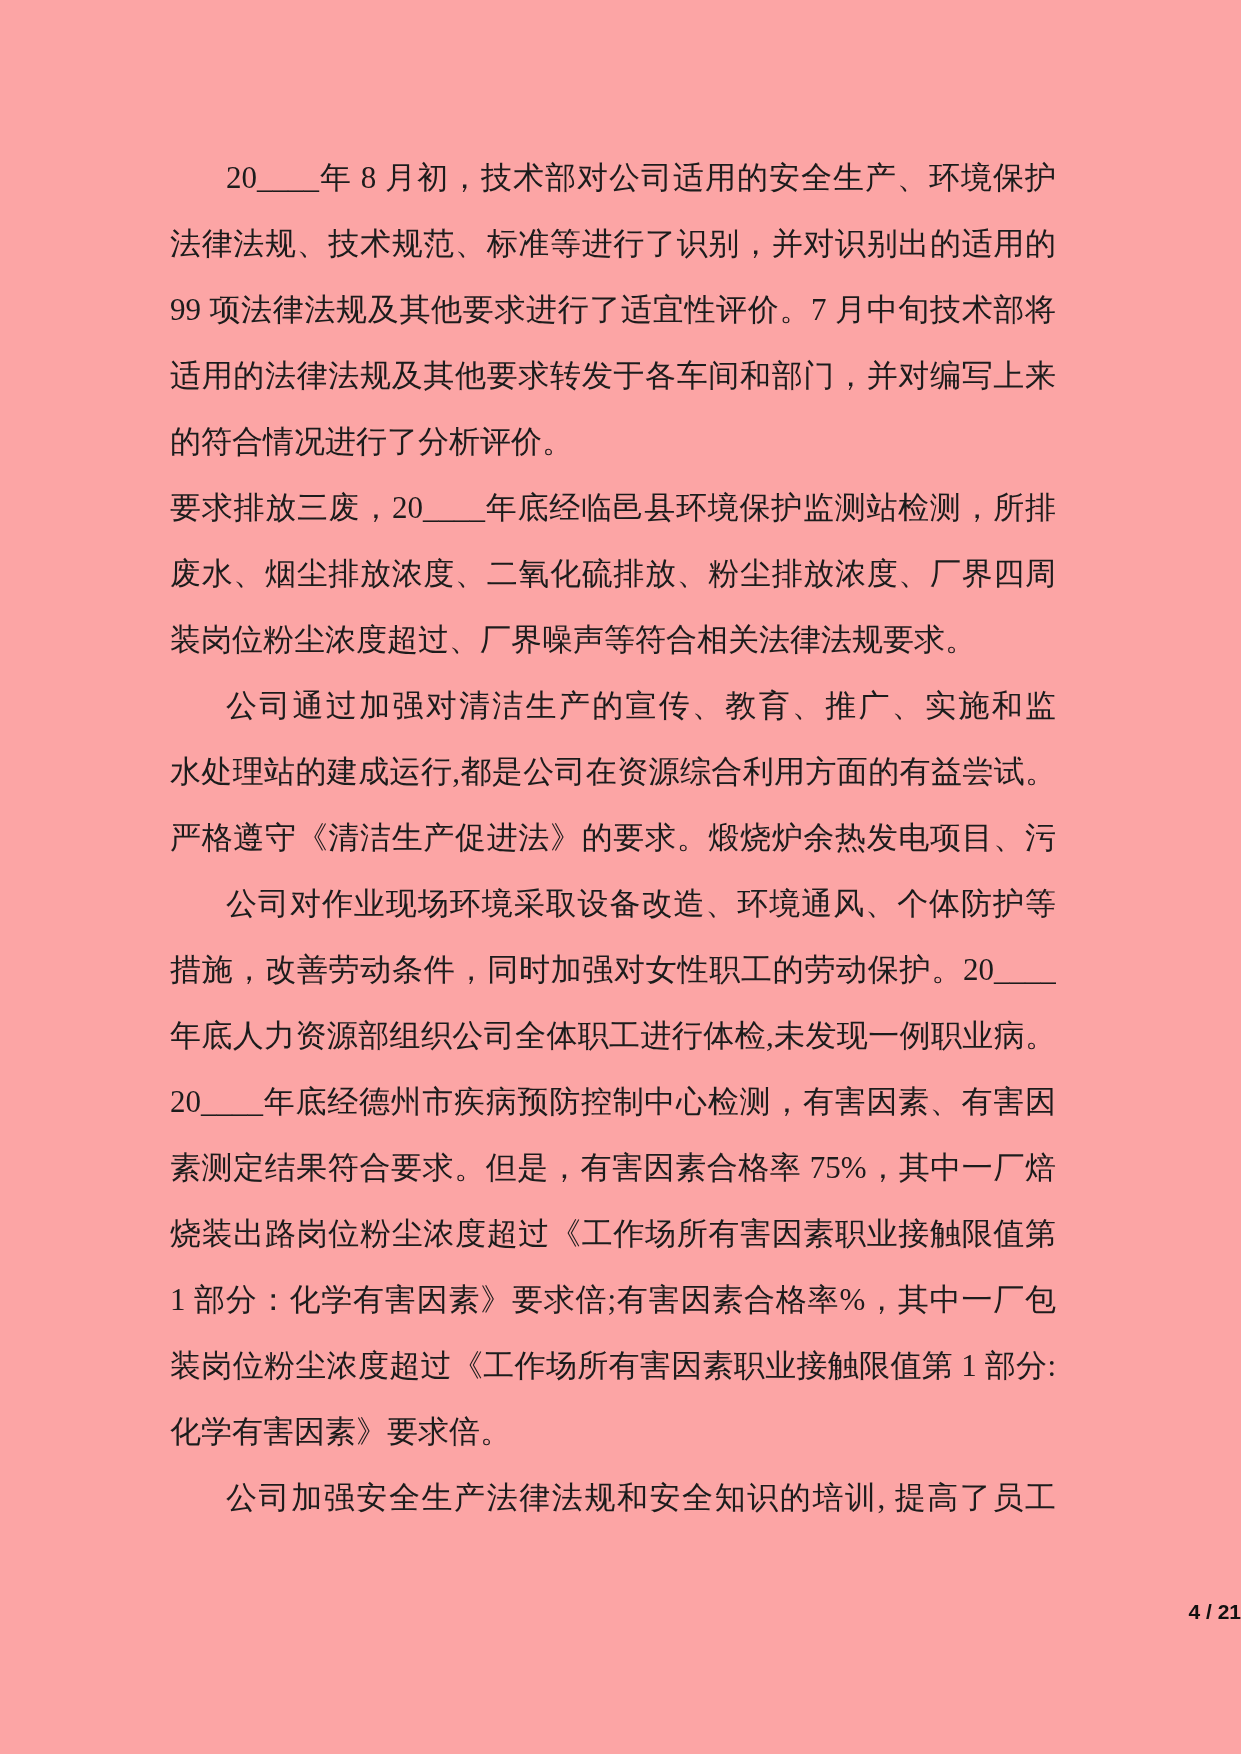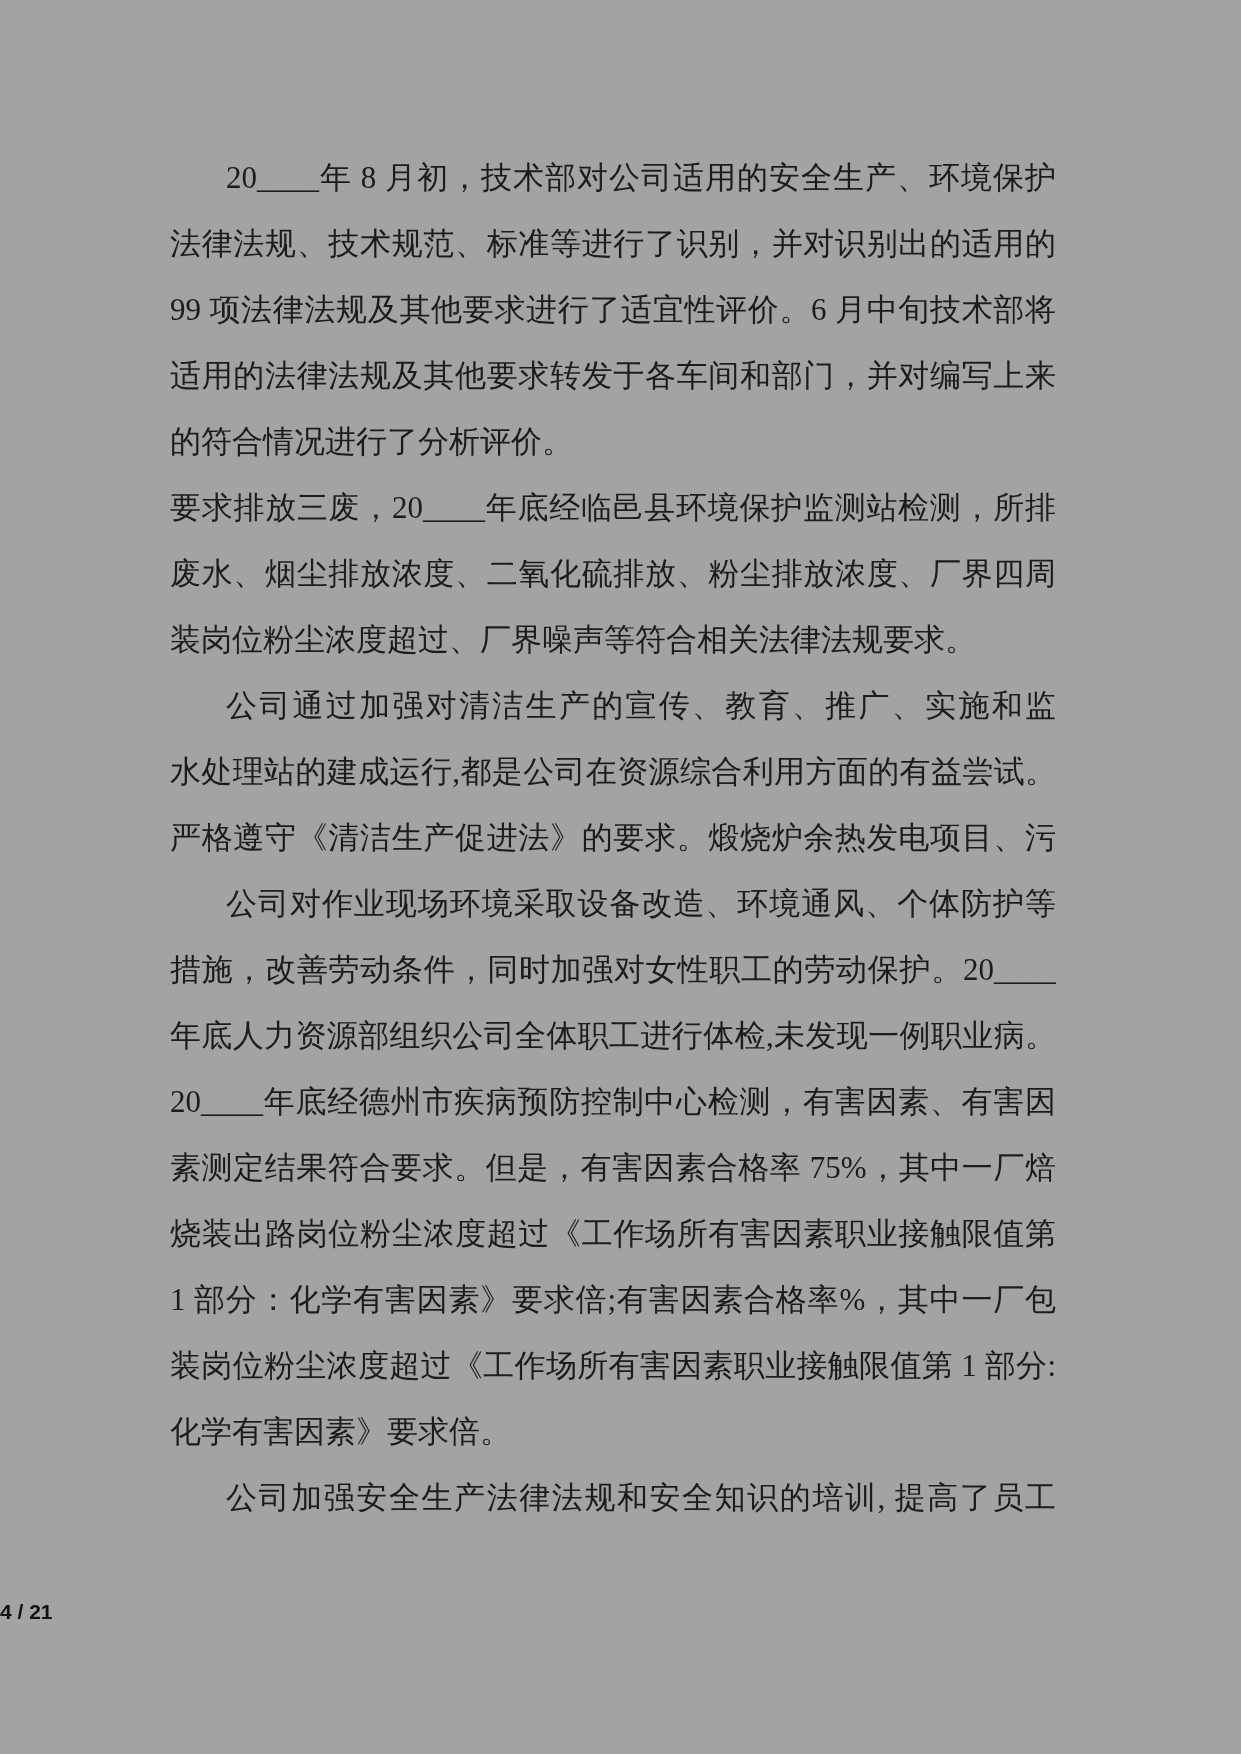--- a/index.html
+++ b/index.html
@@ -4,21 +4,21 @@
 <style>
   html, body {
     margin: 0;
     padding: 0;
     background: #ffffff;
   }
   .page {
     position: relative;
     width: 1241px;
     height: 1754px;
-    background: #a3a3a3;
+    background: #fca5a5;
     overflow: hidden;
   }
   .content {
     position: absolute;
     left: 170px;
     top: 145px;
     width: 886px;
     font-family: "Liberation Serif", "DejaVu Serif", serif;
     font-size: 31px;
     line-height: 66px;
@@ -36,36 +36,36 @@
     content: "";
     display: inline-block;
     width: 100%;
     height: 0;
   }
   .footer {
     position: absolute;
     top: 1600px;
     left: 0;
     width: 1241px;
-    text-align: left;
+    text-align: right;
     font-family: "Liberation Sans", "DejaVu Sans", sans-serif;
     font-weight: bold;
     font-size: 21px;
     color: #111111;
   }
 </style>
 </head>
 <body>
 
 <div class="page">
   <div class="content" id="document-body">
       <div class="para">
         <div class="line indent just">20____年 8 月初，技术部对公司适用的安全生产、环境保护</div>
         <div class="line just">法律法规、技术规范、标准等进行了识别，并对识别出的适用的</div>
-        <div class="line just">99 项法律法规及其他要求进行了适宜性评价。6 月中旬技术部将</div>
+        <div class="line just">99 项法律法规及其他要求进行了适宜性评价。7 月中旬技术部将</div>
         <div class="line just">适用的法律法规及其他要求转发于各车间和部门，并对编写上来</div>
         <div class="line">的符合情况进行了分析评价。</div>
       </div>
       <div class="para">
         <div class="line just">要求排放三废，20____年底经临邑县环境保护监测站检测，所排</div>
         <div class="line just">废水、烟尘排放浓度、二氧化硫排放、粉尘排放浓度、厂界四周</div>
         <div class="line">装岗位粉尘浓度超过、厂界噪声等符合相关法律法规要求。</div>
       </div>
       <div class="para">
         <div class="line indent just">公司通过加强对清洁生产的宣传、教育、推广、实施和监督，</div>

